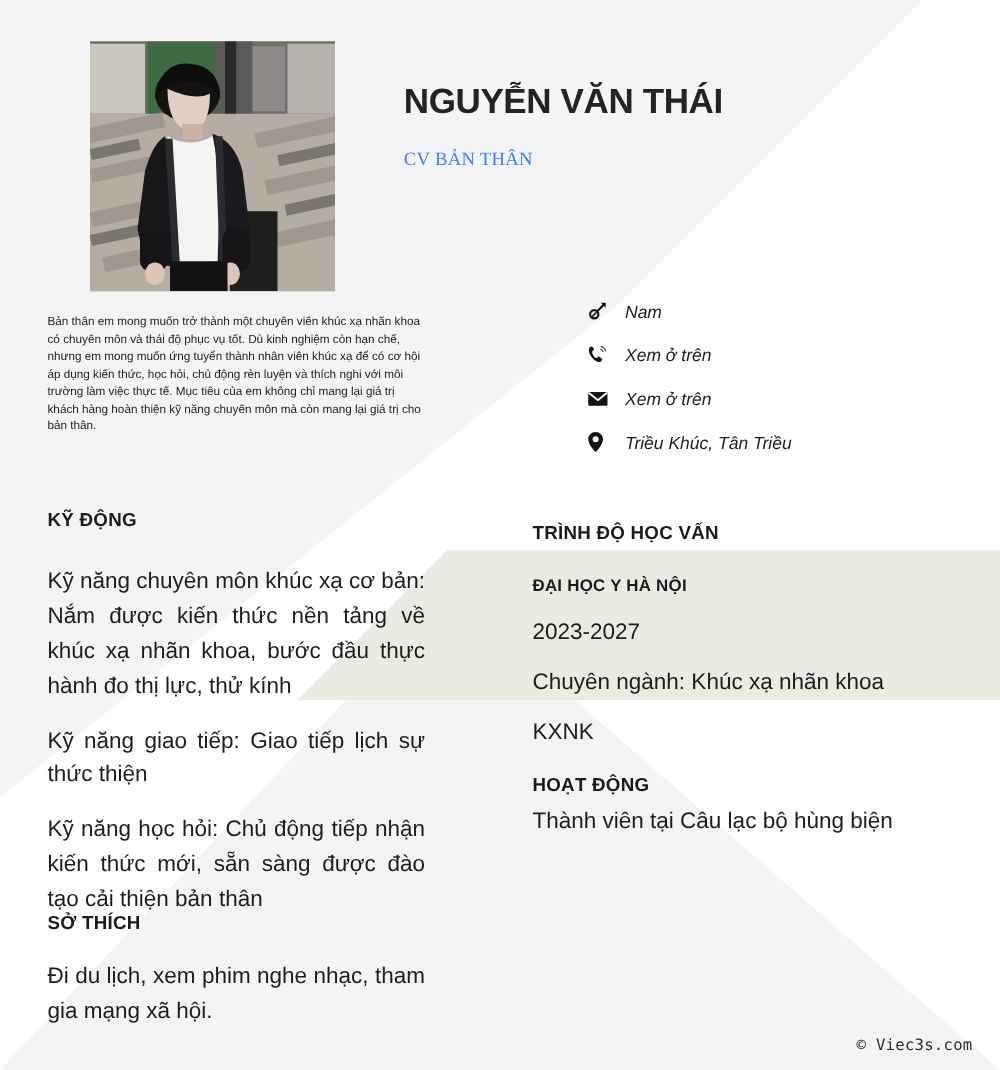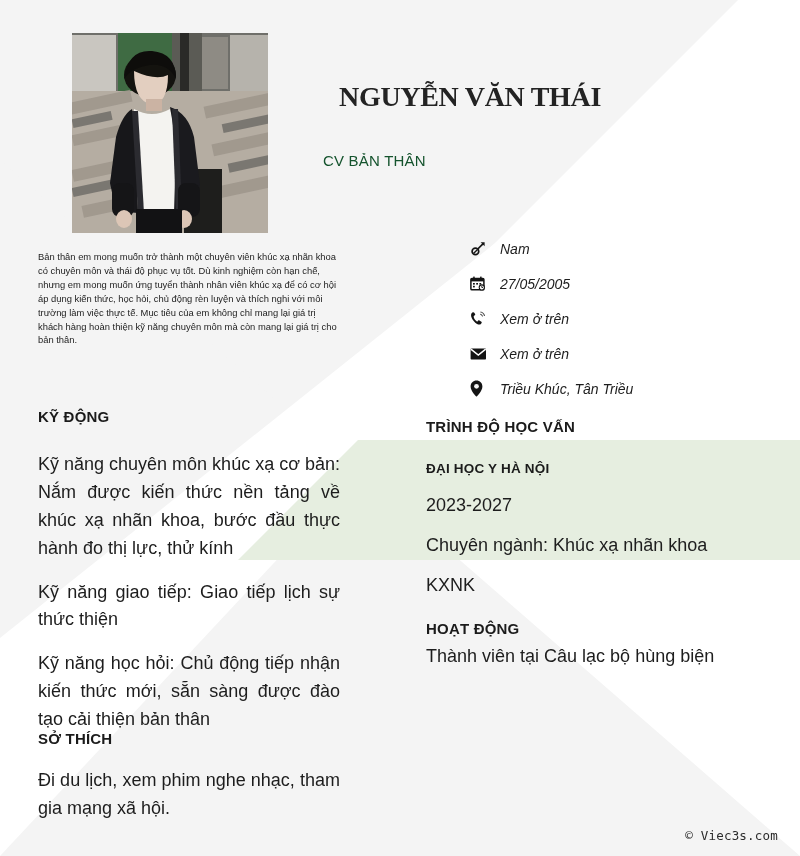--- a/index.html
+++ b/index.html
@@ -66,31 +66,31 @@
     position: absolute;
     left: 323px;
     top: 66px;
   }
   .full-name {
     font-size: 28px;
     font-weight: bold;
     letter-spacing: -0.3px;
     color: #232323;
     line-height: 1.1;
-    margin: 16px;
-    white-space: nowrap;
-    font-family: Liberation Serif, serif;
+    margin: 0;
+    white-space: nowrap;
   }
   .subtitle {
     font-size: 15px;
-    color: #14532d;
+    color: #3b82f6;
     margin: 0;
     padding-top: 23px;
     letter-spacing: 0.2px;
     white-space: nowrap;
+    font-family: Liberation Serif, serif;
   }
 
   
   .summary {
     position: absolute;
     left: 38px;
     top: 250px;
     width: 302px;
     font-size: 9.4px;
     line-height: 1.48;
@@ -276,39 +276,20 @@
         <svg width="16" height="16" viewBox="0 0 16 16" fill="currentColor" aria-hidden="true">
           <circle cx="5.4" cy="10.4" r="3.3" fill="none" stroke="currentColor" stroke-width="1.7"></circle>
           <line x1="7.8" y1="8.0" x2="13.4" y2="2.4" stroke="currentColor" stroke-width="1.7"></line>
           <polygon points="14.6,1.2 14.6,5.2 10.6,1.2"></polygon>
           <line x1="3.5" y1="12.6" x2="7.3" y2="8.8" stroke="currentColor" stroke-width="1.4"></line>
         </svg>
       </span>
       <span class="contact-text">Nam</span>
     </div>
 
-    <div class="contact-row">
-      <span class="contact-icon">
-        <svg width="16" height="16" viewBox="0 0 16 16" fill="currentColor" aria-hidden="true">
-          <rect x="0.9" y="2.4" width="13" height="11.4" rx="1.1" fill="none" stroke="currentColor" stroke-width="1.5"></rect>
-          <rect x="0.9" y="2.4" width="13" height="3" fill="currentColor"></rect>
-          <rect x="3.2" y="0.6" width="1.5" height="3" fill="currentColor"></rect>
-          <rect x="10.1" y="0.6" width="1.5" height="3" fill="currentColor"></rect>
-          <rect x="3.0" y="7.0" width="1.8" height="1.6" fill="currentColor"></rect>
-          <rect x="6.2" y="7.0" width="1.8" height="1.6" fill="currentColor"></rect>
-          <rect x="9.4" y="7.0" width="1.8" height="1.6" fill="currentColor"></rect>
-          <rect x="3.0" y="9.8" width="1.8" height="1.6" fill="currentColor"></rect>
-          <circle cx="11.8" cy="11.4" r="3.1" fill="currentColor"></circle>
-          <circle cx="11.8" cy="11.4" r="2.0" fill="#ffffff"></circle>
-          <line x1="11.8" y1="9.9" x2="11.8" y2="11.5" stroke="currentColor" stroke-width="0.9"></line>
-          <line x1="11.8" y1="11.5" x2="13.0" y2="11.5" stroke="currentColor" stroke-width="0.9"></line>
-        </svg>
-      </span>
-      <span class="contact-text">27/05/2005</span>
-    </div>
 
     <div class="contact-row">
       <span class="contact-icon">
         <svg width="16" height="16" viewBox="0 0 16 16" fill="currentColor" aria-hidden="true">
           <path d="M3.3 1.2c-.8 0-1.6.6-2 1.6-.6 1.6-.1 3.8 1.4 6 1.5 2.3 3.6 4 5.4 4.6 1.2.4 2.2.2 2.8-.5l.7-.9c.3-.4.2-.9-.2-1.2l-2-1.4c-.4-.3-.9-.2-1.2.2l-.5.6c-.2.2-.5.3-.8.2-.7-.3-1.6-1-2.3-2.1C4 7.1 3.7 6.1 3.7 5.4c0-.3.1-.5.4-.7l.7-.4c.4-.2.6-.7.4-1.1L4.3 1.8c-.2-.4-.6-.6-1-.6z"></path>
           <path d="M10.3 1.6c1.9.2 3.4 1.6 3.7 3.5l1.1-.2C14.7 2.6 12.8.8 10.5.5z" opacity="0.75"></path>
           <path d="M10.1 3.7c1 .2 1.8.9 2 1.9l1-.2c-.3-1.4-1.4-2.5-2.8-2.7z" opacity="0.75"></path>
         </svg>
       </span>
       <span class="contact-text">Xem ở trên</span>

